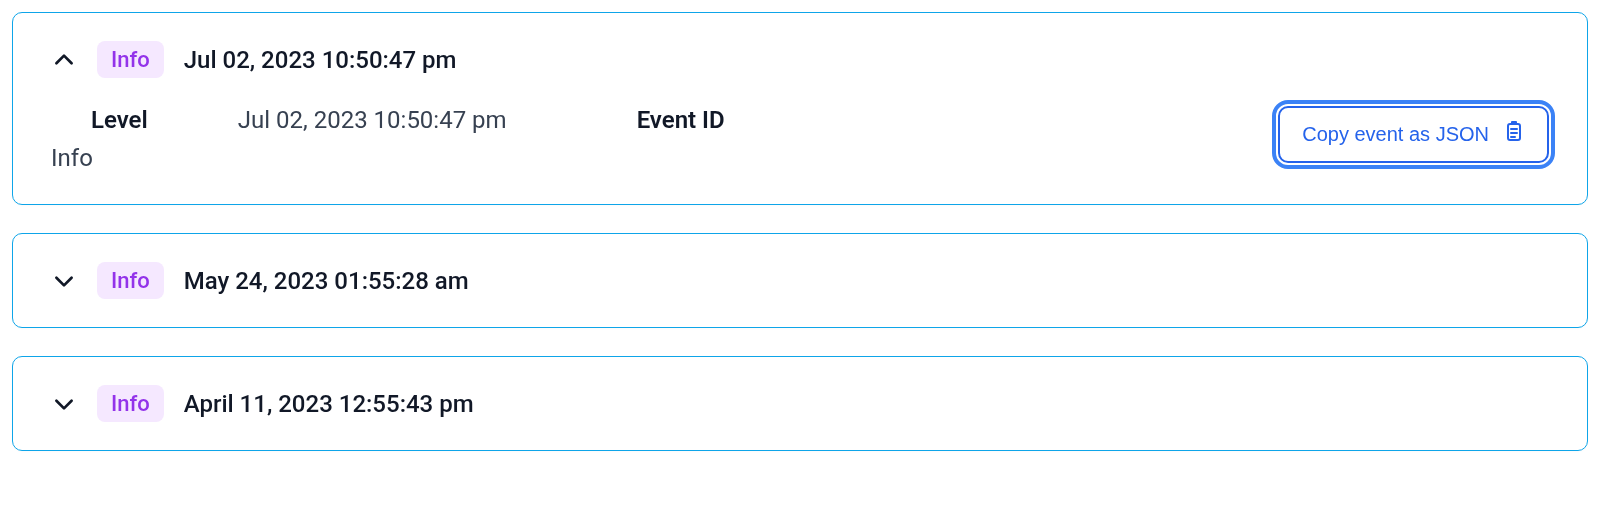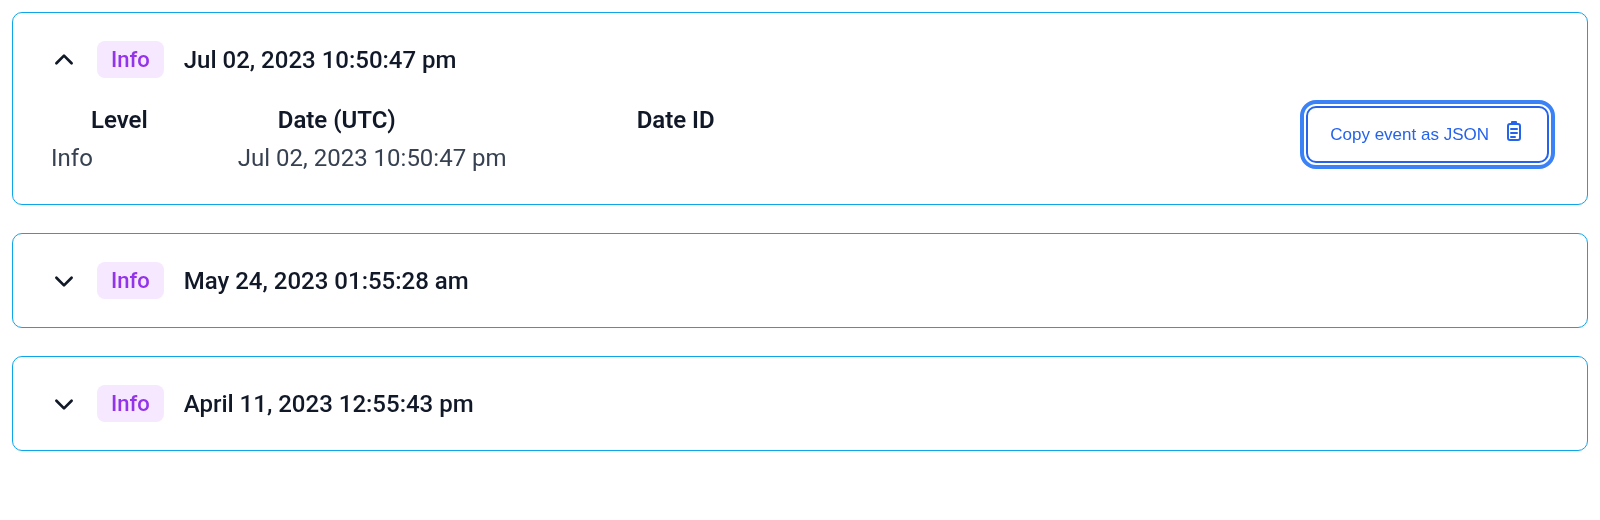--- a/index.html
+++ b/index.html
@@ -87,21 +87,21 @@
     .copy-btn {
       display: inline-flex;
       align-items: center;
       gap: 12px;
       background: #ffffff;
       border: 2px solid #2563eb;
       outline: 4px solid #3b82f6;
       outline-offset: 2px;
       border-radius: 10px;
       color: #2563eb;
-      font-size: 17px;
+      font-size: 20px;
       font-weight: 500;
       padding: 12px 22px;
       cursor: pointer;
       white-space: nowrap;
     }
     .copy-btn svg {
       width: 24px;
       height: 24px;
       stroke: currentColor;
       fill: none;
@@ -123,25 +123,24 @@
     <span class="badge">Info</span>
     <span class="timestamp">Jul 02, 2023 10:50:47 pm</span>
   </div>
   <div class="card-body">
     <div class="details">
       <div class="detail-col">
         <span class="detail-label">Level</span>
         <span class="detail-value">Info</span>
       </div>
       <div class="detail-col">
-        <span class="detail-label">Date (UTC)</span>
         <span class="detail-value">Jul 02, 2023 10:50:47 pm</span>
       </div>
       <div class="detail-col">
-        <span class="detail-label">Date ID</span>
+        <span class="detail-label">Event ID</span>
       </div>
     </div>
     <button class="copy-btn">
       <span>Copy event as JSON</span>
       <span>
         <svg viewBox="0 0 24 24">
           <rect x="7" y="4" width="12" height="16" rx="2"></rect>
           <path d="M11 4V2h4v2"></path>
           <line x1="10" y1="9" x2="16" y2="9"></line>
           <line x1="10" y1="13" x2="16" y2="13"></line>

